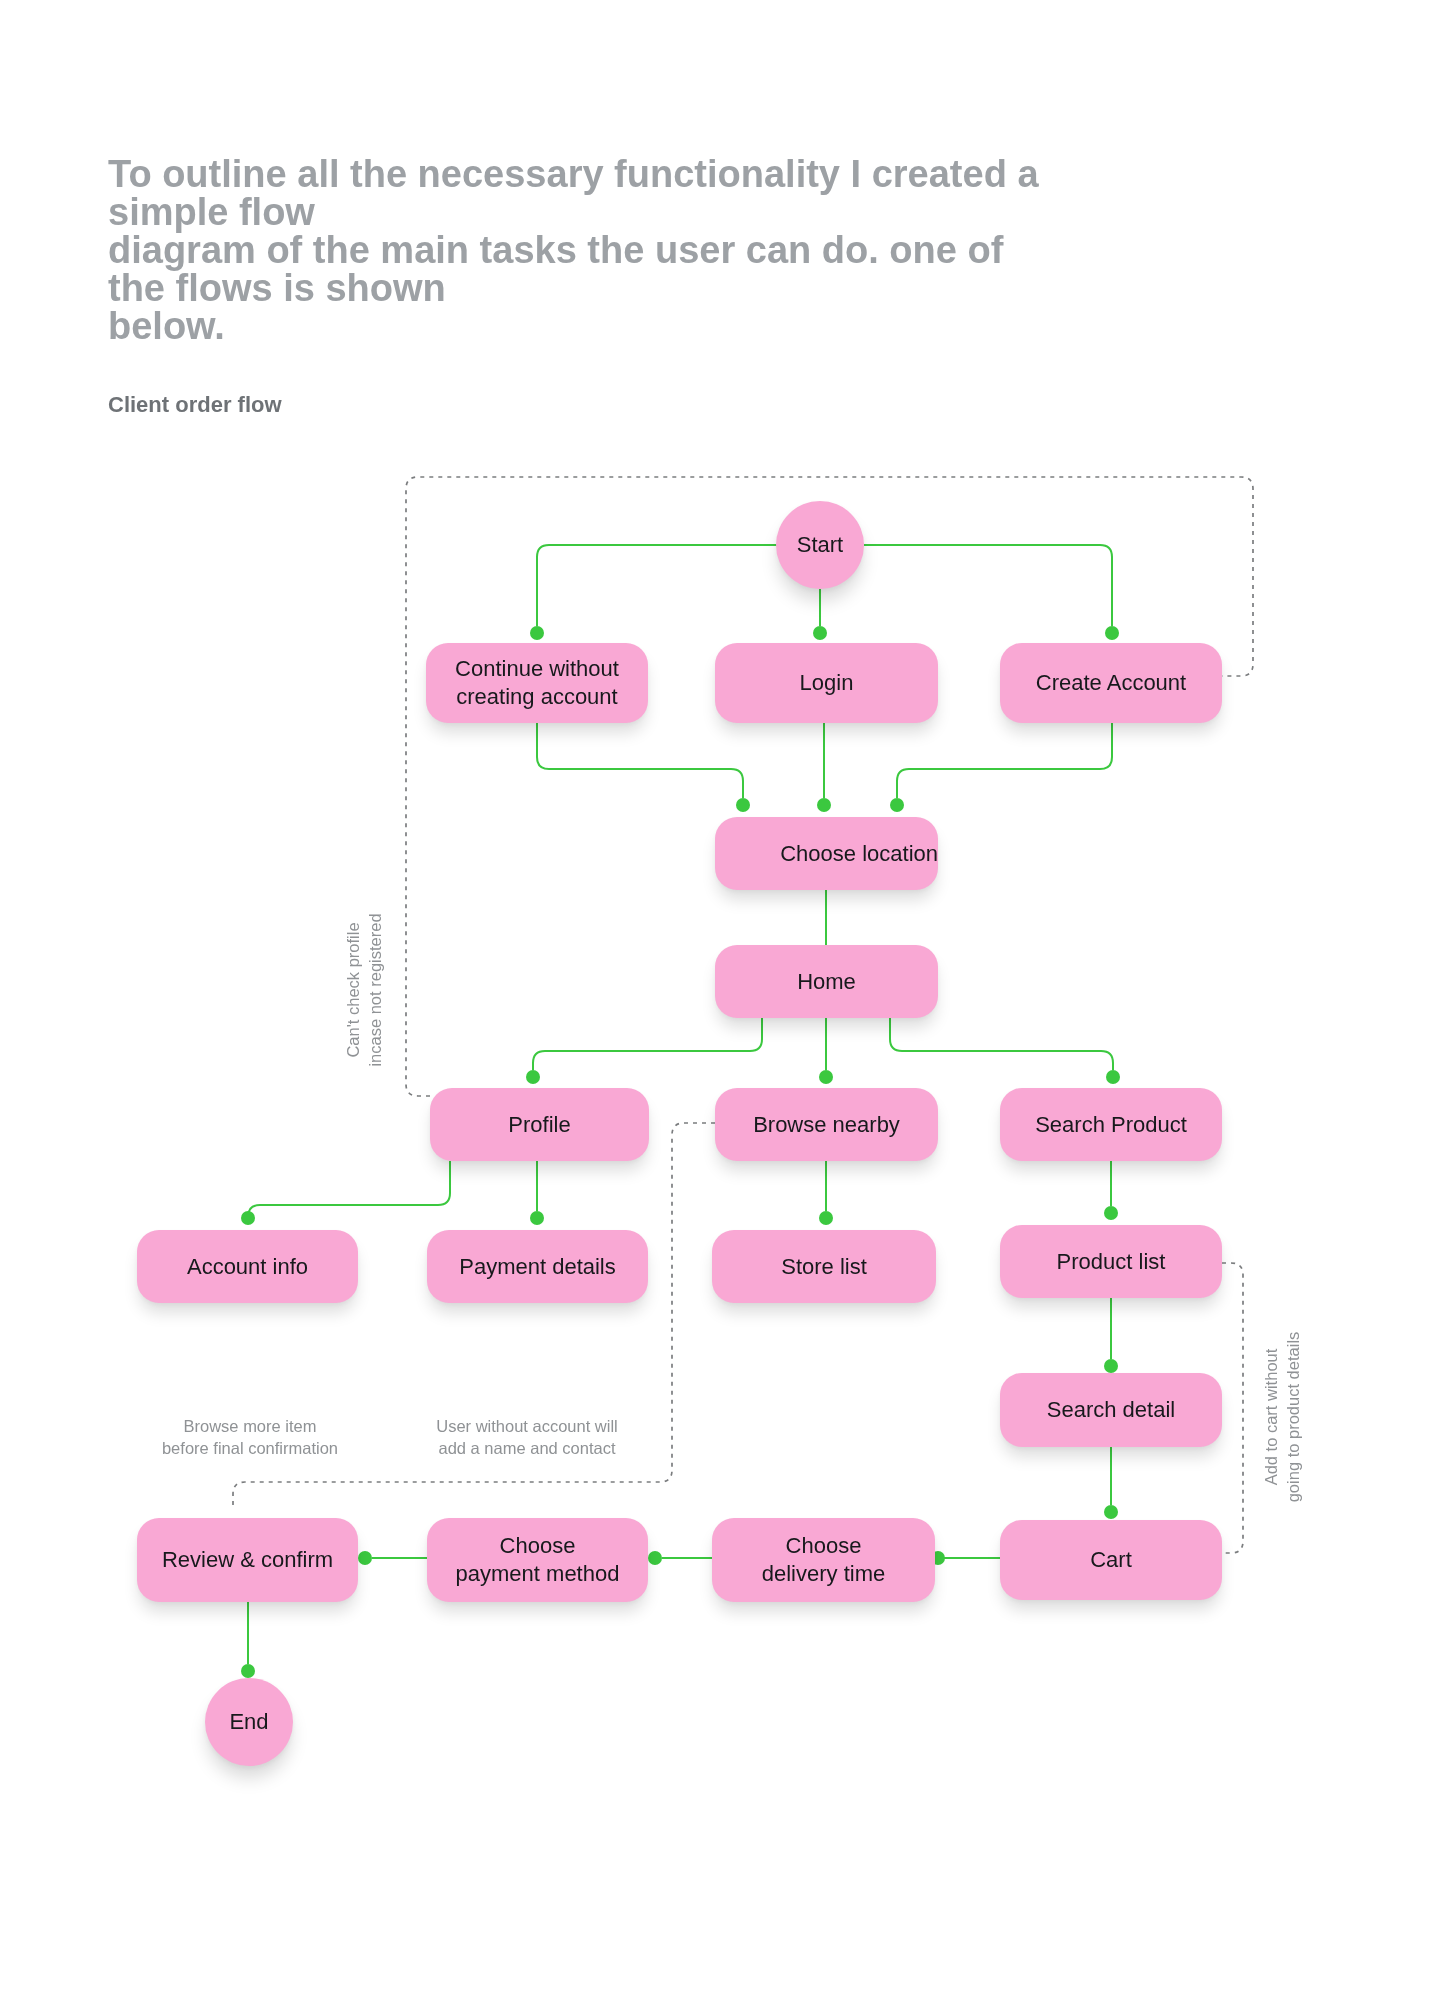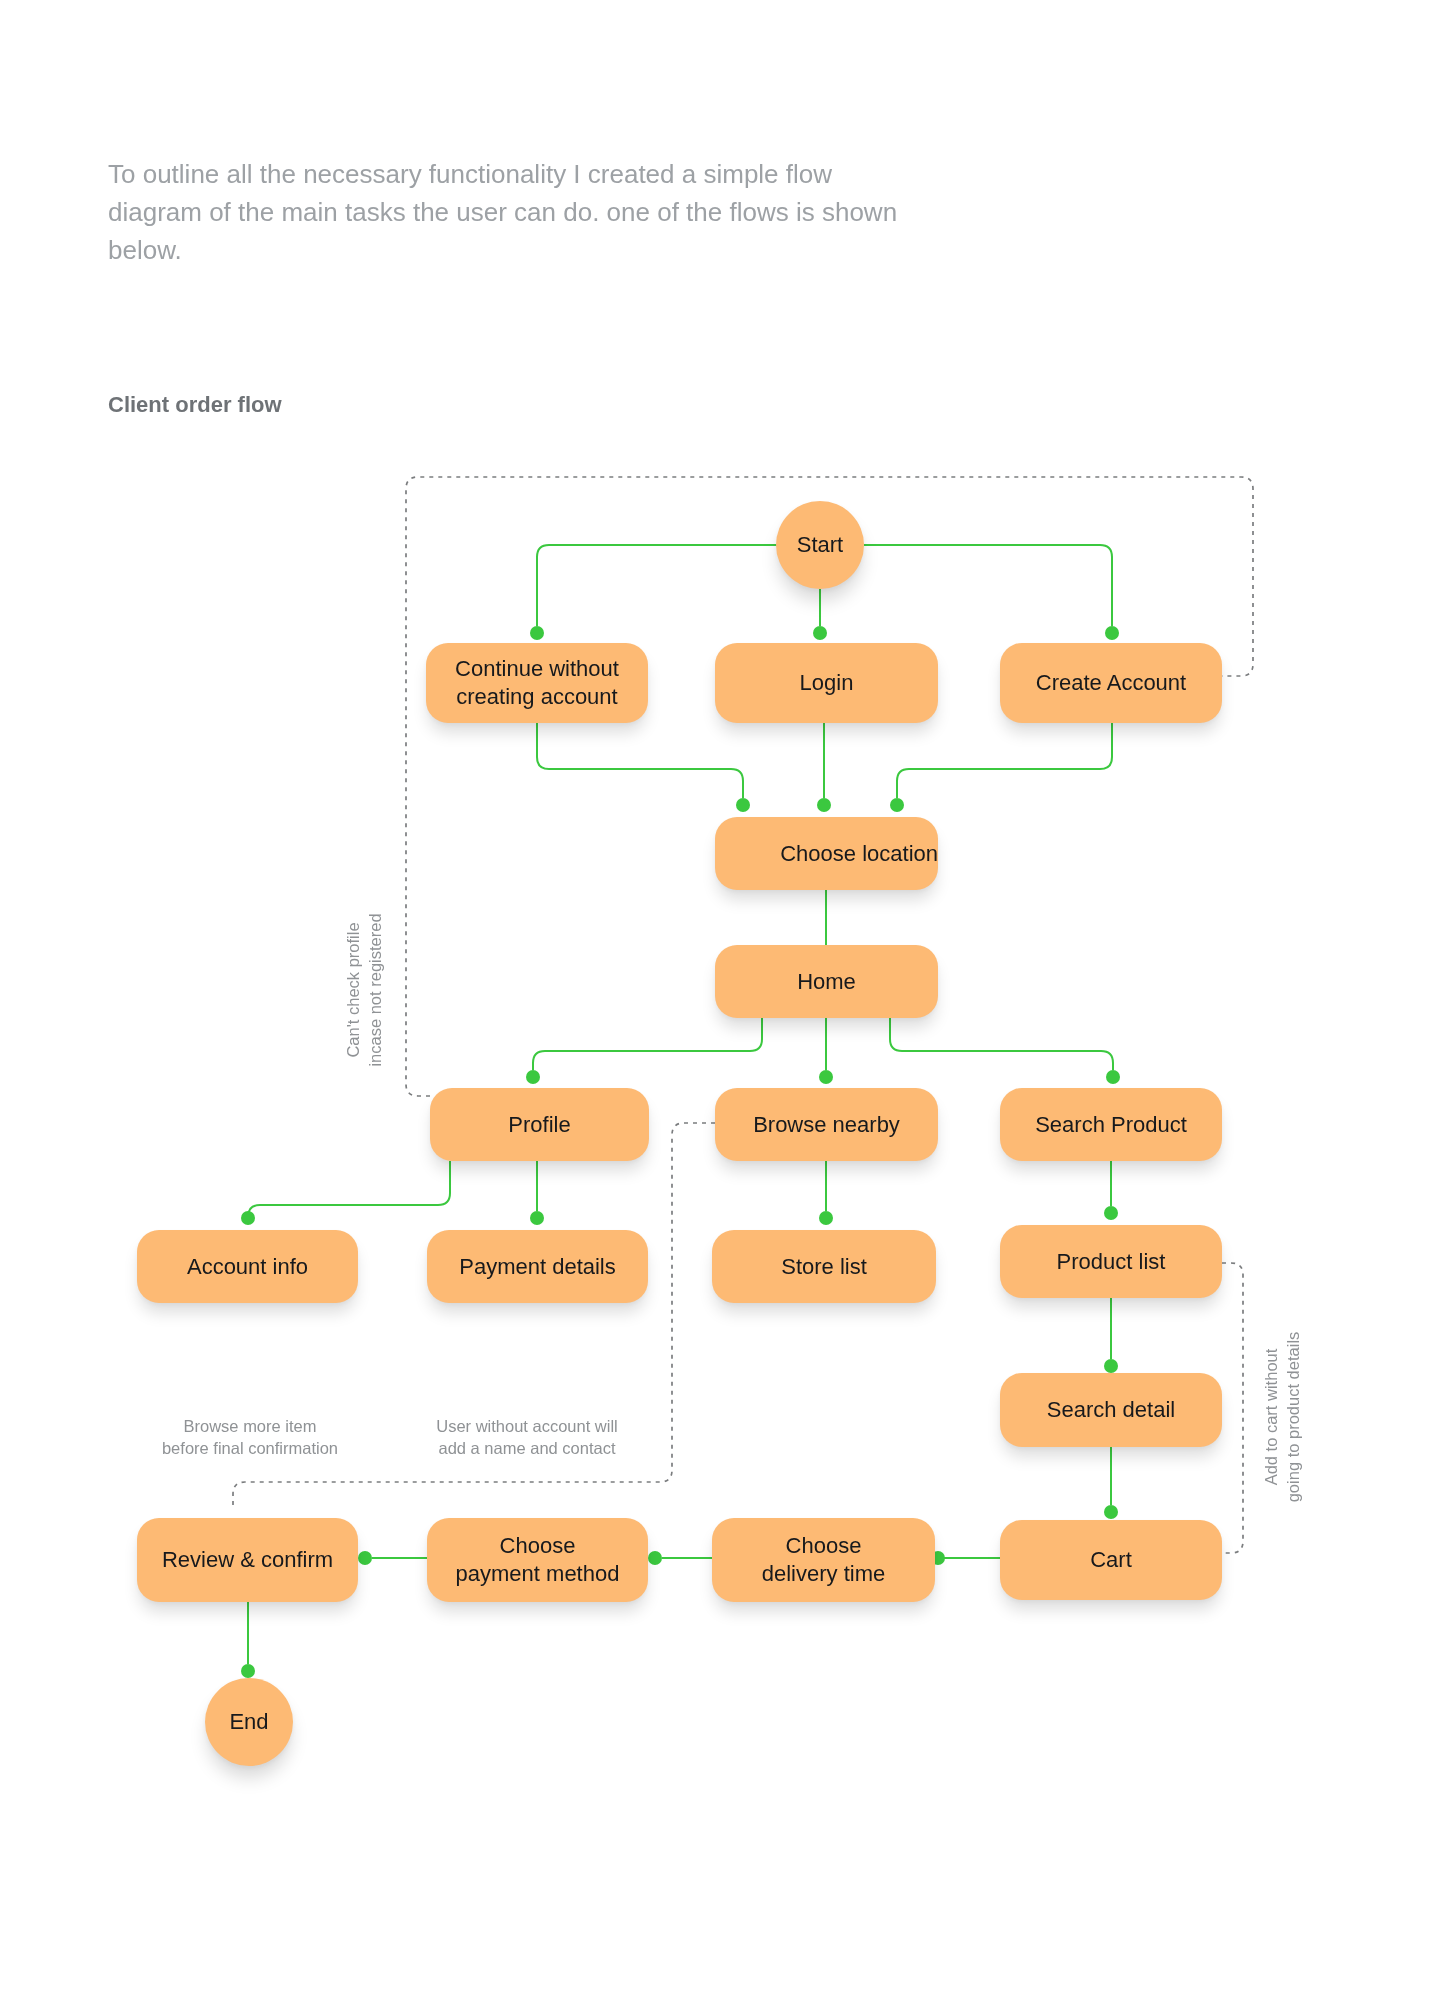--- a/index.html
+++ b/index.html
@@ -6,29 +6,29 @@
   .canvas{
     position:relative;width:1440px;height:2010px;background:#ffffff;
     font-family:"Liberation Sans",sans-serif;overflow:hidden;
   }
   .page-title{
     position:absolute;left:118px;top:76px;
     font-size:44px;font-weight:700;color:#8a8d8f;letter-spacing:-0.5px;
   }
   .page-desc{
     position:absolute;left:108px;top:155px;width:960px;
-    font-size:26px;line-height:38px;color:#9da1a5;font-weight:400;
+    font-size:38px;line-height:38px;color:#9da1a5;font-weight:700;
   }
   .section-label{
     position:absolute;left:108px;top:392px;
     font-size:22px;font-weight:700;color:#6e7276;
   }
   svg.wires{position:absolute;left:0;top:0;width:1440px;height:2010px;}
   .node{
-    position:absolute;background:#fdba74;border-radius:22px;
+    position:absolute;background:#f9a8d4;border-radius:22px;
     box-shadow:0 12px 16px -2px rgba(0,0,0,0.13), 0 2px 4px rgba(0,0,0,0.04);
     display:flex;align-items:center;justify-content:center;
     font-size:22px;color:#17191c;text-align:center;white-space:pre-line;
     line-height:28px;
   }
   .node.circle{border-radius:50%;box-shadow:0 14px 18px -2px rgba(0,0,0,0.15), 0 2px 5px rgba(0,0,0,0.05);}
   .n-start{left:776px;top:501px;width:88px;height:88px;}
   .n-continue{left:426px;top:643px;width:222px;height:80px;}
   .n-login{left:715px;top:643px;width:223px;height:80px;}
   .n-create{left:1000px;top:643px;width:222px;height:80px;}

